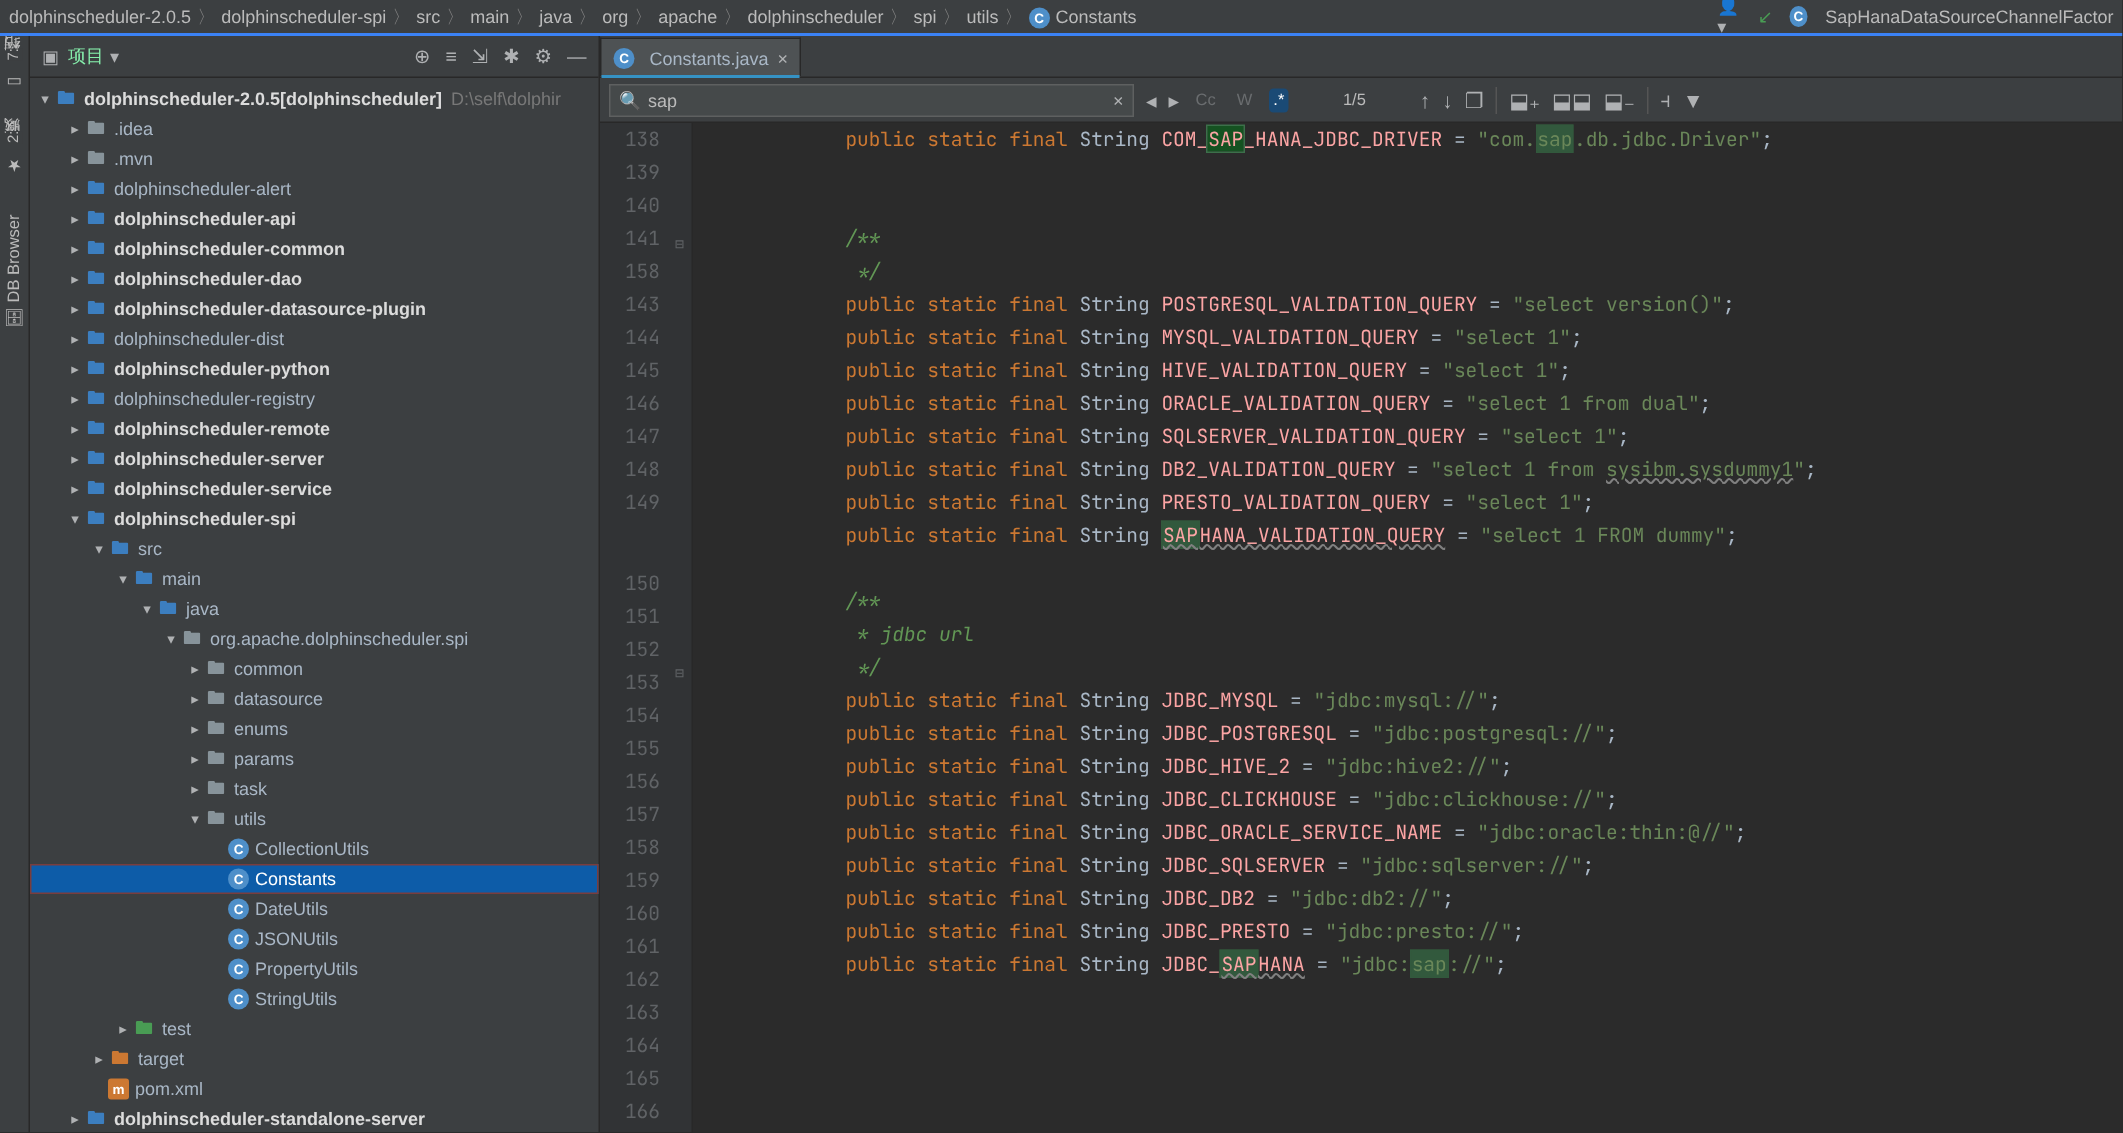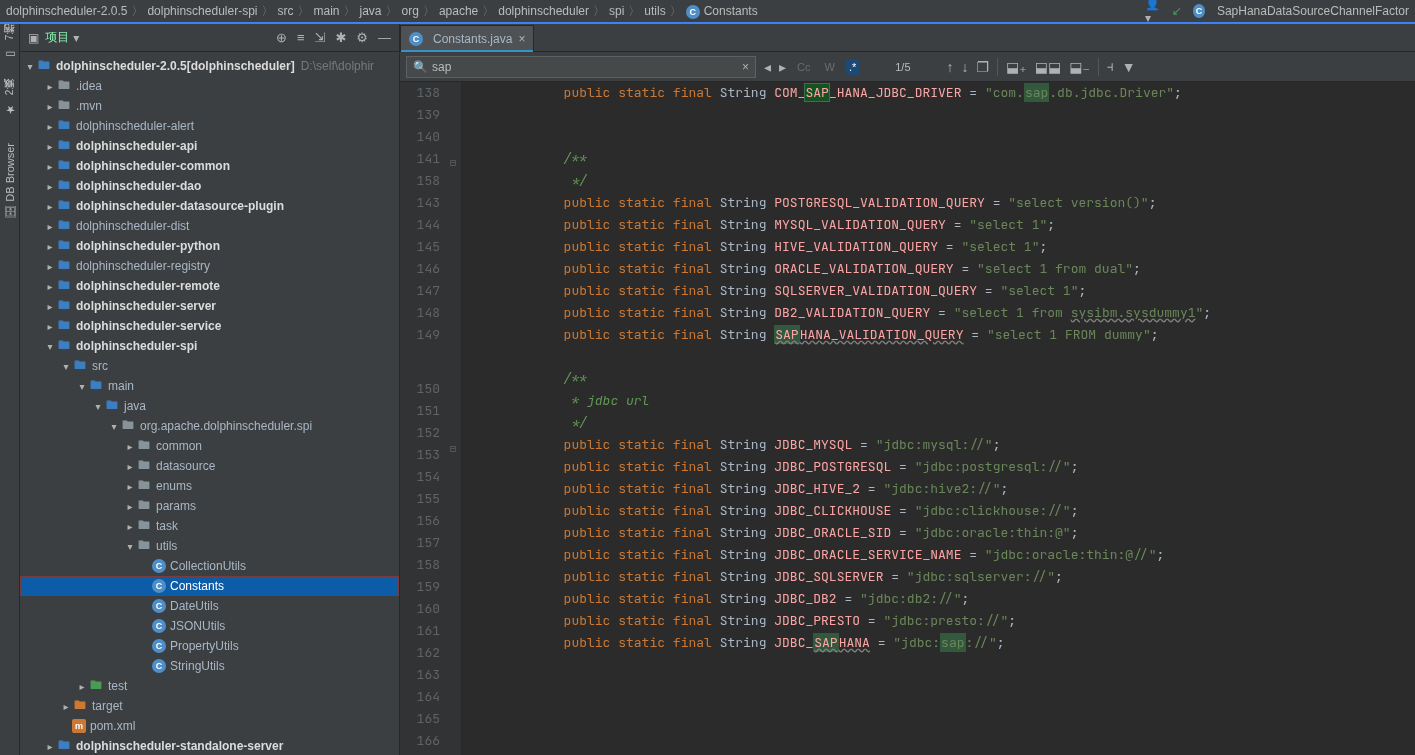--- a/index.html
+++ b/index.html
@@ -374,30 +374,30 @@
             <div class="code-line"><span>        </span><span></span></div>
             <div class="code-line"><span>        </span><span></span></div>
             <div class="code-line"><span>        </span><span>    </span><span class="cmt">/**</span></div>
             <div class="code-line"><span>        </span><span class="cmt">     */</span></div>
             <div class="code-line"><span>        </span><span>    </span><span class="kw">public </span><span class="kw">static </span><span class="kw">final </span><span class="typ">String </span><span class="con">POSTGRESQL_VALIDATION_QUERY</span><span class="op"> = </span><span class="str">"select version()"</span><span class="op">;</span></div>
             <div class="code-line"><span>        </span><span>    </span><span class="kw">public </span><span class="kw">static </span><span class="kw">final </span><span class="typ">String </span><span class="con">MYSQL_VALIDATION_QUERY</span><span class="op"> = </span><span class="str">"select 1"</span><span class="op">;</span></div>
             <div class="code-line"><span>        </span><span>    </span><span class="kw">public </span><span class="kw">static </span><span class="kw">final </span><span class="typ">String </span><span class="con">HIVE_VALIDATION_QUERY</span><span class="op"> = </span><span class="str">"select 1"</span><span class="op">;</span></div>
             <div class="code-line"><span>        </span><span>    </span><span class="kw">public </span><span class="kw">static </span><span class="kw">final </span><span class="typ">String </span><span class="con">ORACLE_VALIDATION_QUERY</span><span class="op"> = </span><span class="str">"select 1 from dual"</span><span class="op">;</span></div>
             <div class="code-line"><span>        </span><span>    </span><span class="kw">public </span><span class="kw">static </span><span class="kw">final </span><span class="typ">String </span><span class="con">SQLSERVER_VALIDATION_QUERY</span><span class="op"> = </span><span class="str">"select 1"</span><span class="op">;</span></div>
             <div class="code-line"><span>        </span><span>    </span><span class="kw">public </span><span class="kw">static </span><span class="kw">final </span><span class="typ">String </span><span class="con">DB2_VALIDATION_QUERY</span><span class="op"> = </span><span class="str">"select 1 from </span><span class="str ul">sysibm.sysdummy1</span><span class="str">"</span><span class="op">;</span></div>
+            <div class="code-line"><span>        </span><span>    </span><span class="kw">public </span><span class="kw">static </span><span class="kw">final </span><span class="typ">String </span><span class="con">PRESTO_VALIDATION_QUERY</span><span class="op"> = </span><span class="str">"select 1"</span><span class="op">;</span></div>
             <div class="code-line"><span>        </span><span>    </span><span class="kw">public </span><span class="kw">static </span><span class="kw">final </span><span class="typ">String </span><span class="con hl ul">SAP</span><span class="con ul">HANA_VALIDATION_QUERY</span><span class="op"> = </span><span class="str">"select 1 FROM dummy"</span><span class="op">;</span></div>
             <div class="code-line"><span>        </span><span></span></div>
             <div class="code-line"><span>        </span><span>    </span><span class="cmt">/**</span></div>
             <div class="code-line"><span>        </span><span class="cmt">     * jdbc url</span></div>
             <div class="code-line"><span>        </span><span class="cmt">     */</span></div>
             <div class="code-line"><span>        </span><span>    </span><span class="kw">public </span><span class="kw">static </span><span class="kw">final </span><span class="typ">String </span><span class="con">JDBC_MYSQL</span><span class="op"> = </span><span class="str">"jdbc:mysql://"</span><span class="op">;</span></div>
             <div class="code-line"><span>        </span><span>    </span><span class="kw">public </span><span class="kw">static </span><span class="kw">final </span><span class="typ">String </span><span class="con">JDBC_POSTGRESQL</span><span class="op"> = </span><span class="str">"jdbc:postgresql://"</span><span class="op">;</span></div>
             <div class="code-line"><span>        </span><span>    </span><span class="kw">public </span><span class="kw">static </span><span class="kw">final </span><span class="typ">String </span><span class="con">JDBC_HIVE_2</span><span class="op"> = </span><span class="str">"jdbc:hive2://"</span><span class="op">;</span></div>
             <div class="code-line"><span>        </span><span>    </span><span class="kw">public </span><span class="kw">static </span><span class="kw">final </span><span class="typ">String </span><span class="con">JDBC_CLICKHOUSE</span><span class="op"> = </span><span class="str">"jdbc:clickhouse://"</span><span class="op">;</span></div>
-            <div class="code-line"><span>        </span><span>    </span><span class="kw">public </span><span class="kw">static </span><span class="kw">final </span><span class="typ">String </span><span class="con">JDBC_ORACLE_SID</span><span class="op"> = </span><span class="str">"jdbc:oracle:thin:@"</span><span class="op">;</span></div>
             <div class="code-line"><span>        </span><span>    </span><span class="kw">public </span><span class="kw">static </span><span class="kw">final </span><span class="typ">String </span><span class="con">JDBC_ORACLE_SERVICE_NAME</span><span class="op"> = </span><span class="str">"jdbc:oracle:thin:@//"</span><span class="op">;</span></div>
             <div class="code-line"><span>        </span><span>    </span><span class="kw">public </span><span class="kw">static </span><span class="kw">final </span><span class="typ">String </span><span class="con">JDBC_SQLSERVER</span><span class="op"> = </span><span class="str">"jdbc:sqlserver://"</span><span class="op">;</span></div>
             <div class="code-line"><span>        </span><span>    </span><span class="kw">public </span><span class="kw">static </span><span class="kw">final </span><span class="typ">String </span><span class="con">JDBC_DB2</span><span class="op"> = </span><span class="str">"jdbc:db2://"</span><span class="op">;</span></div>
             <div class="code-line"><span>        </span><span>    </span><span class="kw">public </span><span class="kw">static </span><span class="kw">final </span><span class="typ">String </span><span class="con">JDBC_PRESTO</span><span class="op"> = </span><span class="str">"jdbc:presto://"</span><span class="op">;</span></div>
             <div class="code-line"><span>        </span><span>    </span><span class="kw">public </span><span class="kw">static </span><span class="kw">final </span><span class="typ">String </span><span class="con">JDBC_</span><span class="con hl ul">SAP</span><span class="con ul">HANA</span><span class="op"> = </span><span class="str">"jdbc:</span><span class="str hl">sap</span><span class="str">://"</span><span class="op">;</span></div>
             <div class="code-line"><span>        </span><span></span></div>
             <div class="code-line"><span>        </span><span></span></div>
           </div>
     </div>
   </div>

